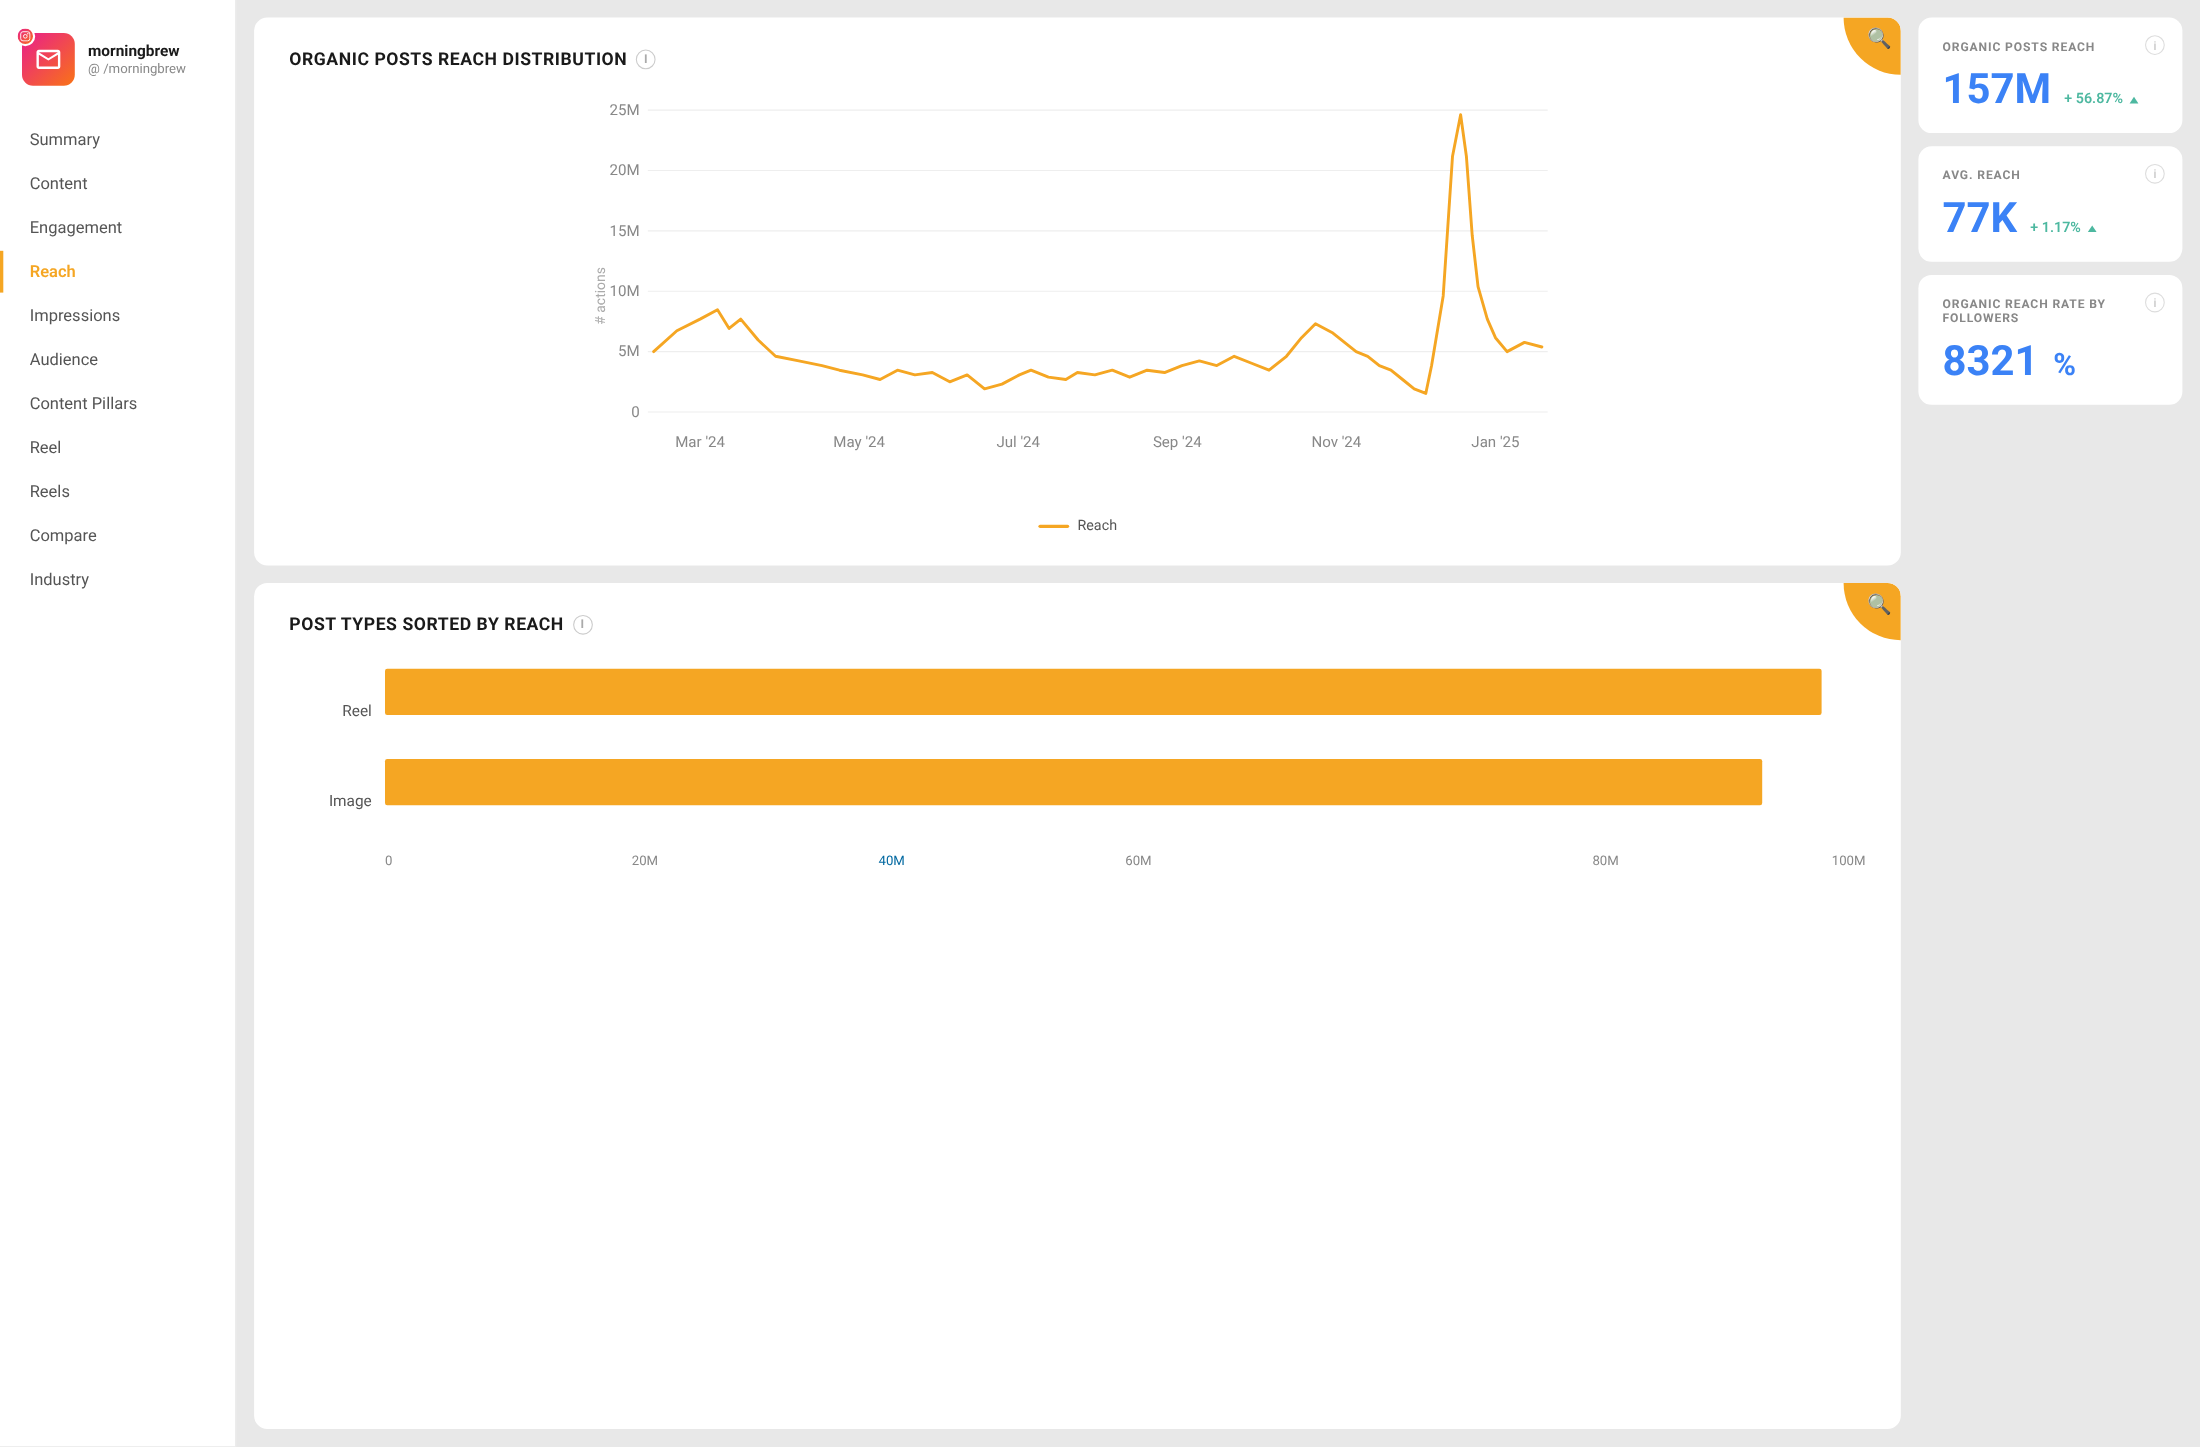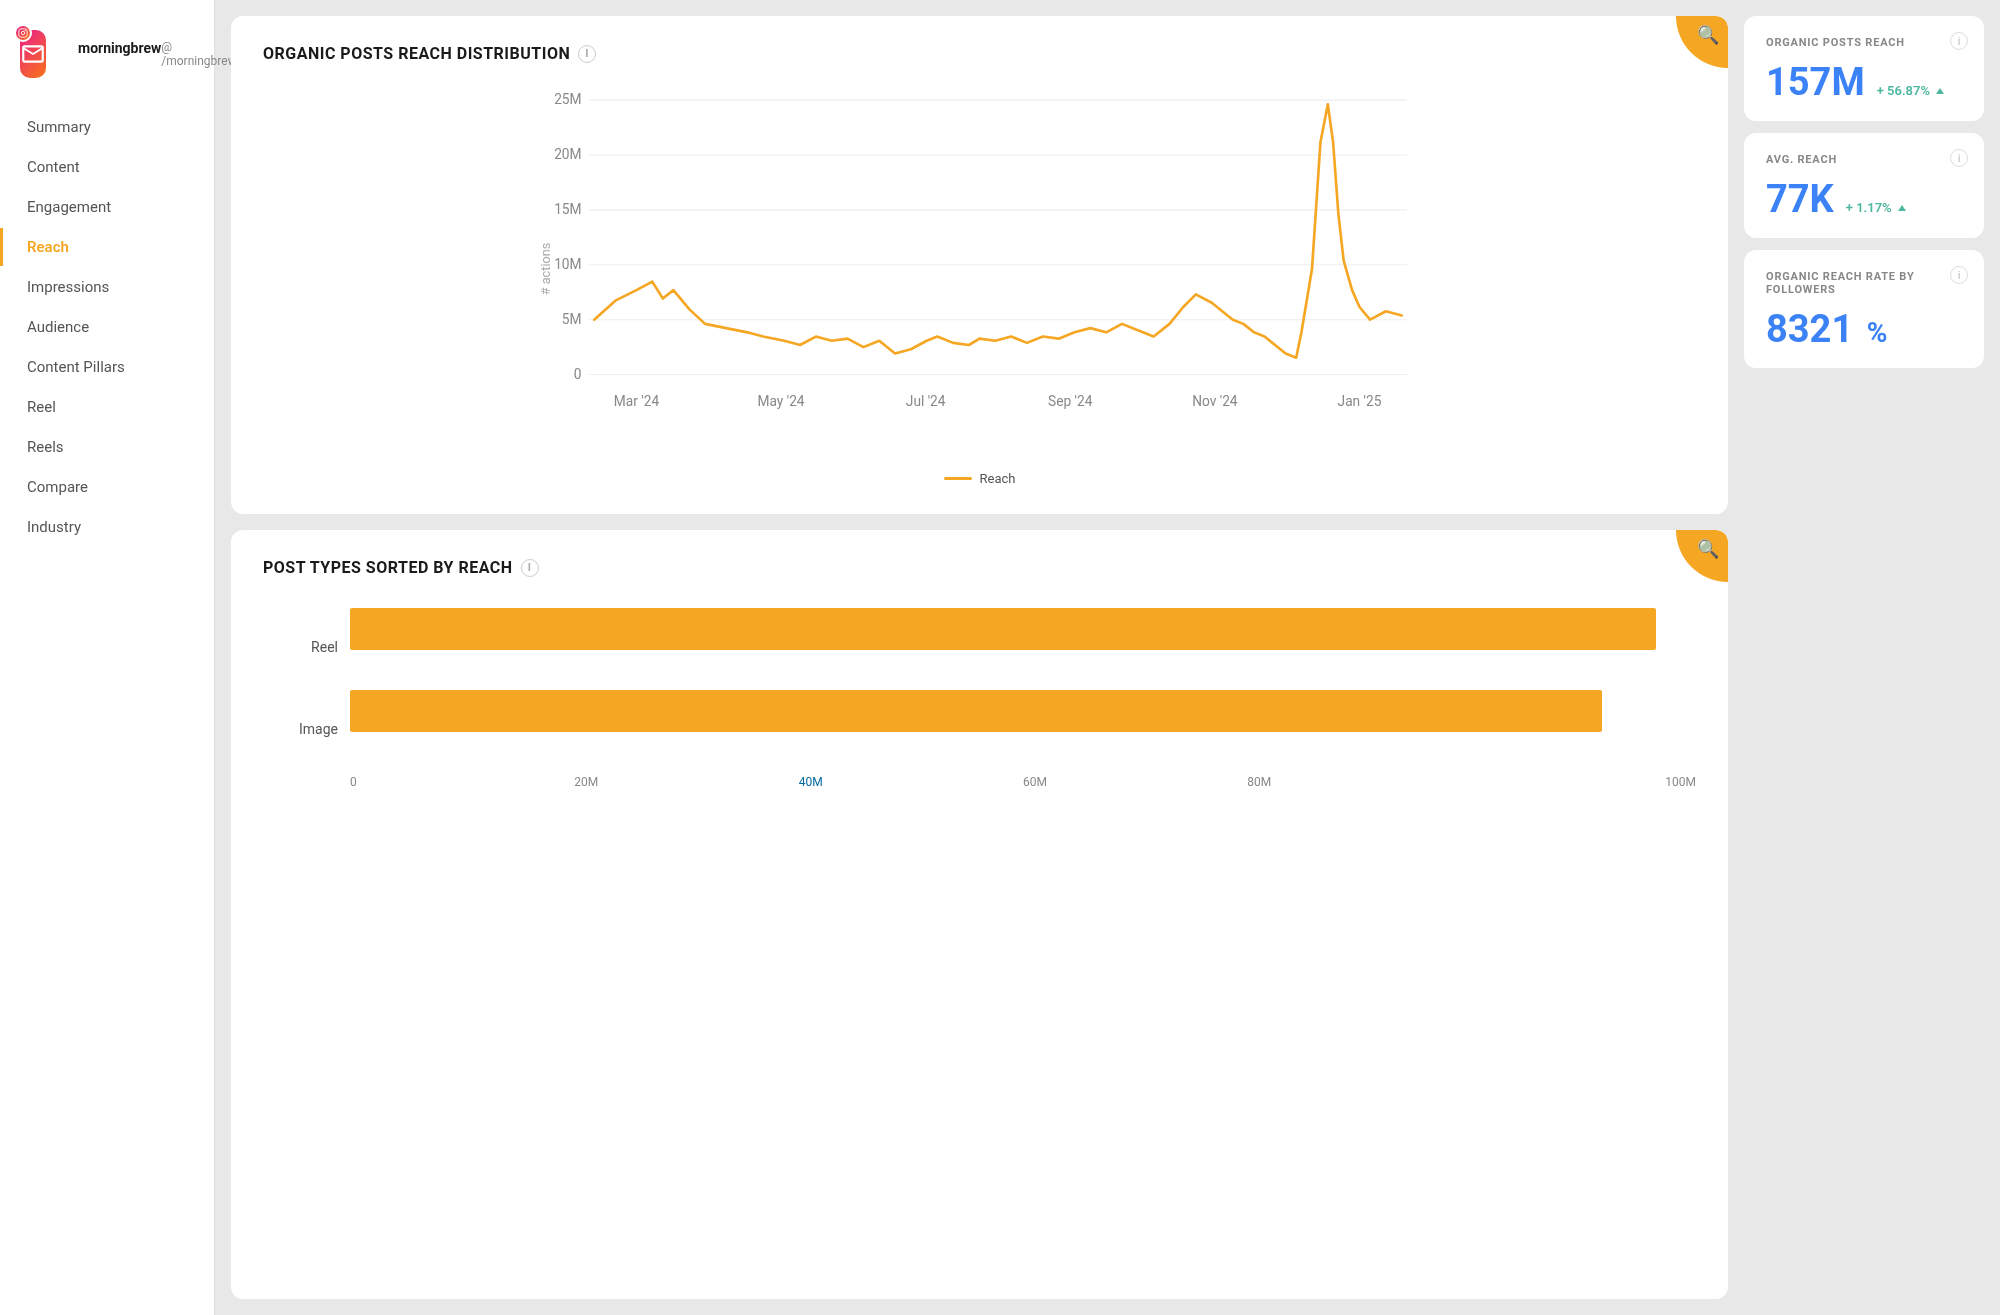--- a/index.html
+++ b/index.html
@@ -49,21 +49,21 @@
       background: linear-gradient(135deg, #e91e8c, #f97316);
       border-radius: 50%;
       border: 2px solid white;
       display: flex;
       align-items: center;
       justify-content: center;
       font-size: 9px;
     }
     .brand-info {
       display: flex;
-      margin-left: 20px;
+      flex-direction: column;
     }
     .brand-name {
       font-size: 14px;
       font-weight: 700;
       color: #1a1a1a;
     }
     .brand-handle {
       font-size: 12px;
       color: #888;
     }
@@ -464,21 +464,21 @@
             <div class="bar-fill" style="width:93%;"></div>
           </div>
         </div>
 
 
         <div style="display:flex; margin-left:87px; padding-top:8px;">
           <span style="flex:1;font-size:12px;color:#888;">0</span>
           <span style="flex:1;font-size:12px;color:#888;">20M</span>
           <span style="flex:1;font-size:12px;color:#0369a1;">40M</span>
           <span style="flex:1;font-size:12px;color:#888;">60M</span>
-          <span style="flex:1;font-size:12px;color:#888;">80M</span>
+          <span style="flex:1;font-size:12px;color:#888;text-align:right;">80M</span>
           <span style="flex:1;font-size:12px;color:#888;text-align:right;">100M</span>
         </div>
       </div>
     </div>
 
   </div>
 
   <div class="stats-column">
 
     <div class="stat-card">

